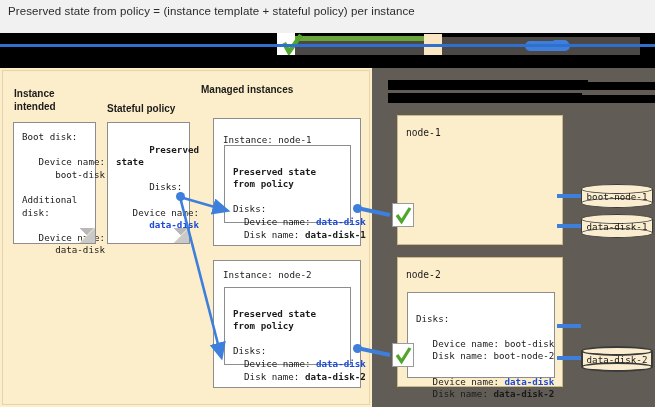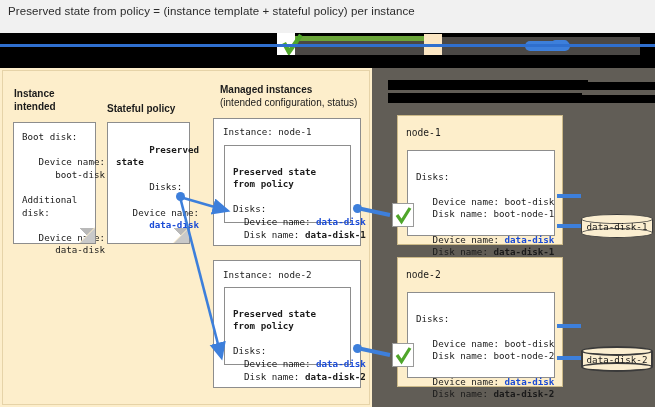--- a/index.html
+++ b/index.html
@@ -133,23 +133,22 @@
 
   <div class="hd" style="left:14px;top:88px;">
     <div>Instance</div>
     <div>intended</div>
   </div>
 
   <div class="hd" style="left:107px;top:103px;">
     <div>Stateful policy</div>
   </div>
 
-  <div class="hd" style="left:220px;top:84px;">
+  <div class="hd" style="left:201px;top:84px;">
     <div>Managed instances</div>
-    <div class="hd-sub">(intended configuration, status)</div>
   </div>
 
   <div class="card" style="left:13px;top:122px;width:83px;height:122px;">
     <div class="inner">Boot disk:
 
    Device name:
       boot-disk
 
 Additional
 disk:
@@ -165,21 +164,21 @@
 state</span><br>
       <span>Disks:
 
    Device name:
       <span class="blue">data-disk</span></span>
     </div>
     <div class="fold"></div>
   </div>
 
   <div class="ibox" style="left:213px;top:118px;width:148px;height:128px;">
-    <div class="inner" style="padding:7px 0 0 9px;"><span>Instance: node-1</span></div>
+    <div class="inner" style="padding:15px 0 0 9px;"><span>Instance: node-1</span></div>
   </div>
   <div class="box" style="left:224px;top:145px;width:127px;height:78px;">
     <div style="font-family:'DejaVu Sans Mono','Liberation Mono',monospace;font-size:9.2px;line-height:12.6px;color:#1a1a1a;padding:7px 0 0 8px;white-space:pre;">
 <span class="b">Preserved state
 from policy</span>
 
 <span>Disks:</span>
   <span>Device name: </span><span class="blue">data-disk</span>
   <span>Disk name: </span><span class="b">data-disk-1</span></div>
   </div>
@@ -197,31 +196,27 @@
   <span>Disk name: </span><span class="b">data-disk-2</span></div>
   </div>
 
   <div class="redact" style="left:388px;top:80px;width:200px;height:10px;"></div>
   <div class="redact" style="left:388px;top:93px;width:194px;height:10px;"></div>
   <div class="redact" style="left:582px;top:82px;width:73px;height:8px;"></div>
   <div class="redact" style="left:578px;top:95px;width:77px;height:8px;"></div>
 
   <div class="nodebox" style="left:397px;top:115px;width:166px;height:130px;"></div>
   <div class="nodelabel" style="left:406px;top:127px;">node-1</div>
-  <div class="box" style="left:407px;top:150px;width:148px;height:86px;">
-    <div style="font-family:'DejaVu Sans Mono','Liberation Mono',monospace;font-size:9.2px;line-height:12.6px;color:#1a1a1a;padding:7px 0 0 8px;white-space:pre;">
-<span>Disks:</span>
-
-   <span>Device name: boot-disk</span>
-   <span>Disk name: boot-node-1</span>
-
-   <span>Device name: </span><span class="blue">data-disk</span>
-   <span>Disk name: </span><span class="b">data-disk-1</span></div>
-  </div>
-
+
+  <div class="cyl" style="left:581px;top:184px;width:72px;height:24px;">
+    <div class="body"></div>
+    <div class="bot"></div>
+    <div class="top"></div>
+    <div class="lbl">boot-node-1</div>
+  </div>
   <div class="cyl" style="left:581px;top:214px;width:72px;height:24px;">
     <div class="body"></div>
     <div class="bot"></div>
     <div class="top"></div>
     <div class="lbl">data-disk-1</div>
   </div>
   <div class="stub" style="left:557px;top:194px;width:24px;"></div>
   <div class="stub" style="left:557px;top:224px;width:24px;"></div>
 
   <div class="nodebox" style="left:397px;top:257px;width:166px;height:130px;"></div>

